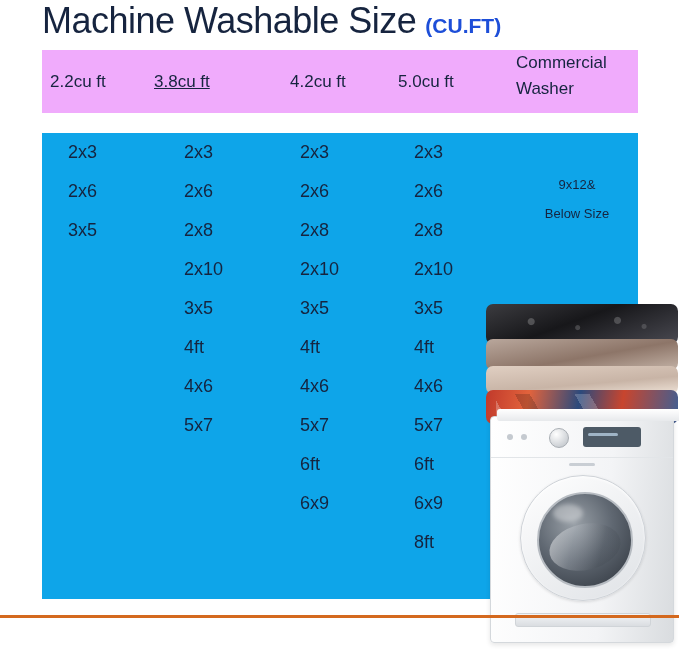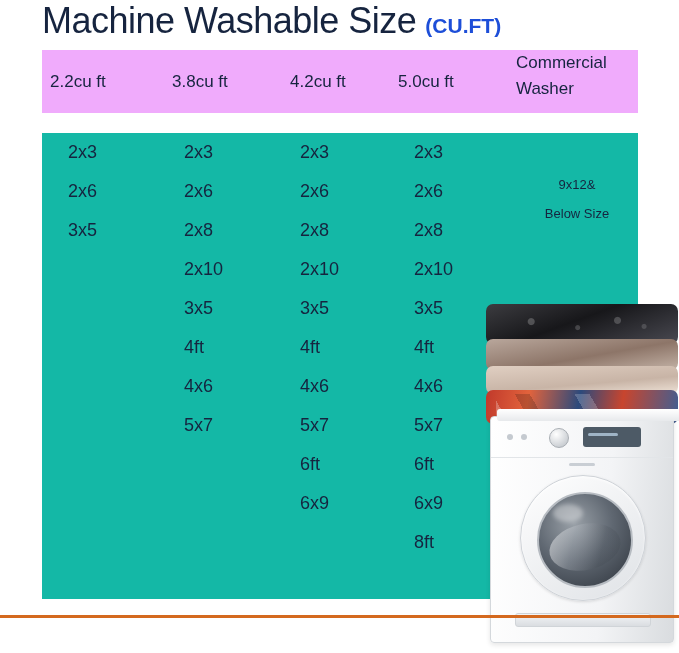--- a/index.html
+++ b/index.html
@@ -52,38 +52,38 @@
   .header-cell {
     position: absolute;
     top: 0;
     height: 63px;
     display: flex;
     align-items: center;
     font-size: 17px;
     color: #16243f;
   }
   .hc0 { left: 8px;   width: 118px; }
-  .hc1 { left: 130px; width: 118px; }
+  .hc1 { left: 112px; width: 118px; text-decoration: underline; }
   .hc2 { left: 248px; width: 118px; }
   .hc3 { left: 356px; width: 118px; }
   .hc4 {
     left: 474px; width: 122px;
     display: block;
     line-height: 26px;
     box-sizing: border-box;
   }
 
   
   .body-band {
     position: absolute;
     left: 42px;
     top: 133px;
     width: 596px;
     height: 466px;
-    background: #14b8a6;
+    background: #0ea5e9;
   }
 
   .col {
     position: absolute;
     top: 0;
     width: 120px;
     text-align: left;
   }
   .col .cell {
     height: 39px;

